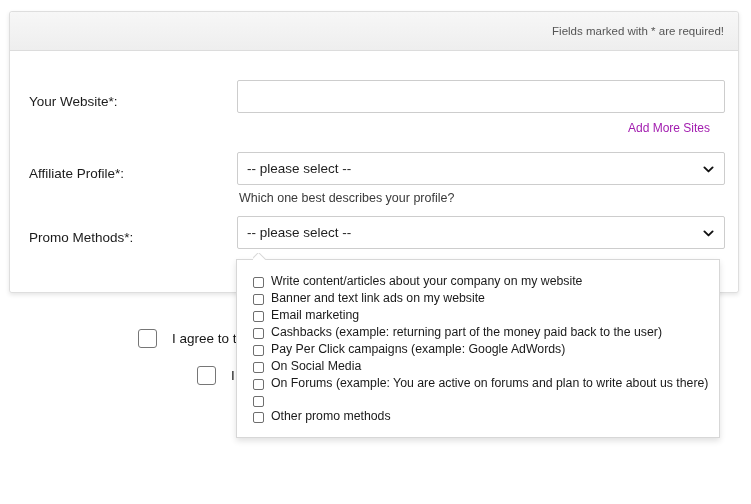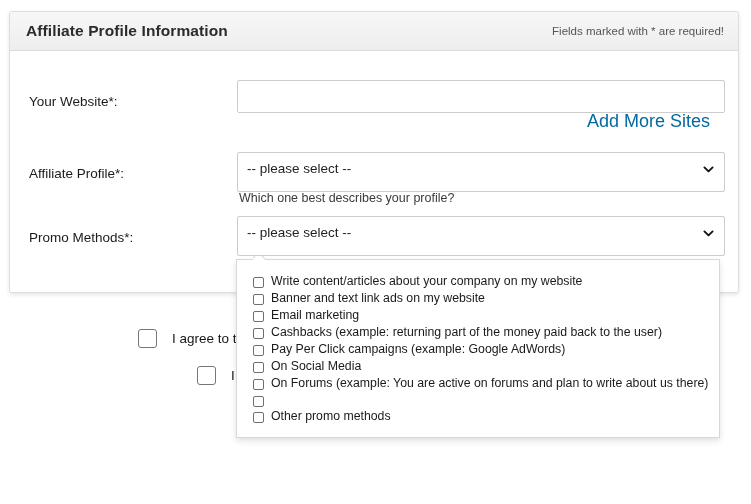--- a/index.html
+++ b/index.html
@@ -86,33 +86,33 @@
     font-family: "Liberation Sans", sans-serif;
     font-size: 13.5px;
     color: #222222;
     padding: 0 8px;
     outline: none;
   }
 
   .add-more-link {
     position: absolute;
     right: 28px;
-    top: 60px;
-    font-size: 18px;
-    color: #0369a1;
+    top: 70px;
+    font-size: 12px;
+    color: #a21caf;
     text-decoration: none;
     cursor: pointer;
   }
 
   
   .select-box {
     position: absolute;
     left: 227px;
     width: 488px;
-    height: 40px;
+    height: 33px;
     box-sizing: border-box;
     border: 1px solid #cdcdcd;
     border-radius: 2px;
     background: #ffffff;
     cursor: pointer;
   }
   .select-profile { top: 101px; }
   .select-promo   { top: 165px; z-index: 30; }
 
   .select-value {
@@ -239,21 +239,20 @@
 </div>
 
 <div class="agree-row agree-row-2">
   <span class="big-check"></span>
   <span class="agree-text">I</span>
 </div>
 
 <div class="panel">
 
   <div class="panel-header">
-    <div class="panel-title">Affiliate Profile Information</div>
     <div class="panel-note">Fields marked with * are required!</div>
   </div>
 
   <div class="panel-body">
 
     <div class="field-label label-website">Your Website*:</div>
     <input class="text-input" type="text" placeholder="" style="">
 
     <a class="add-more-link">Add More Sites</a>
 

